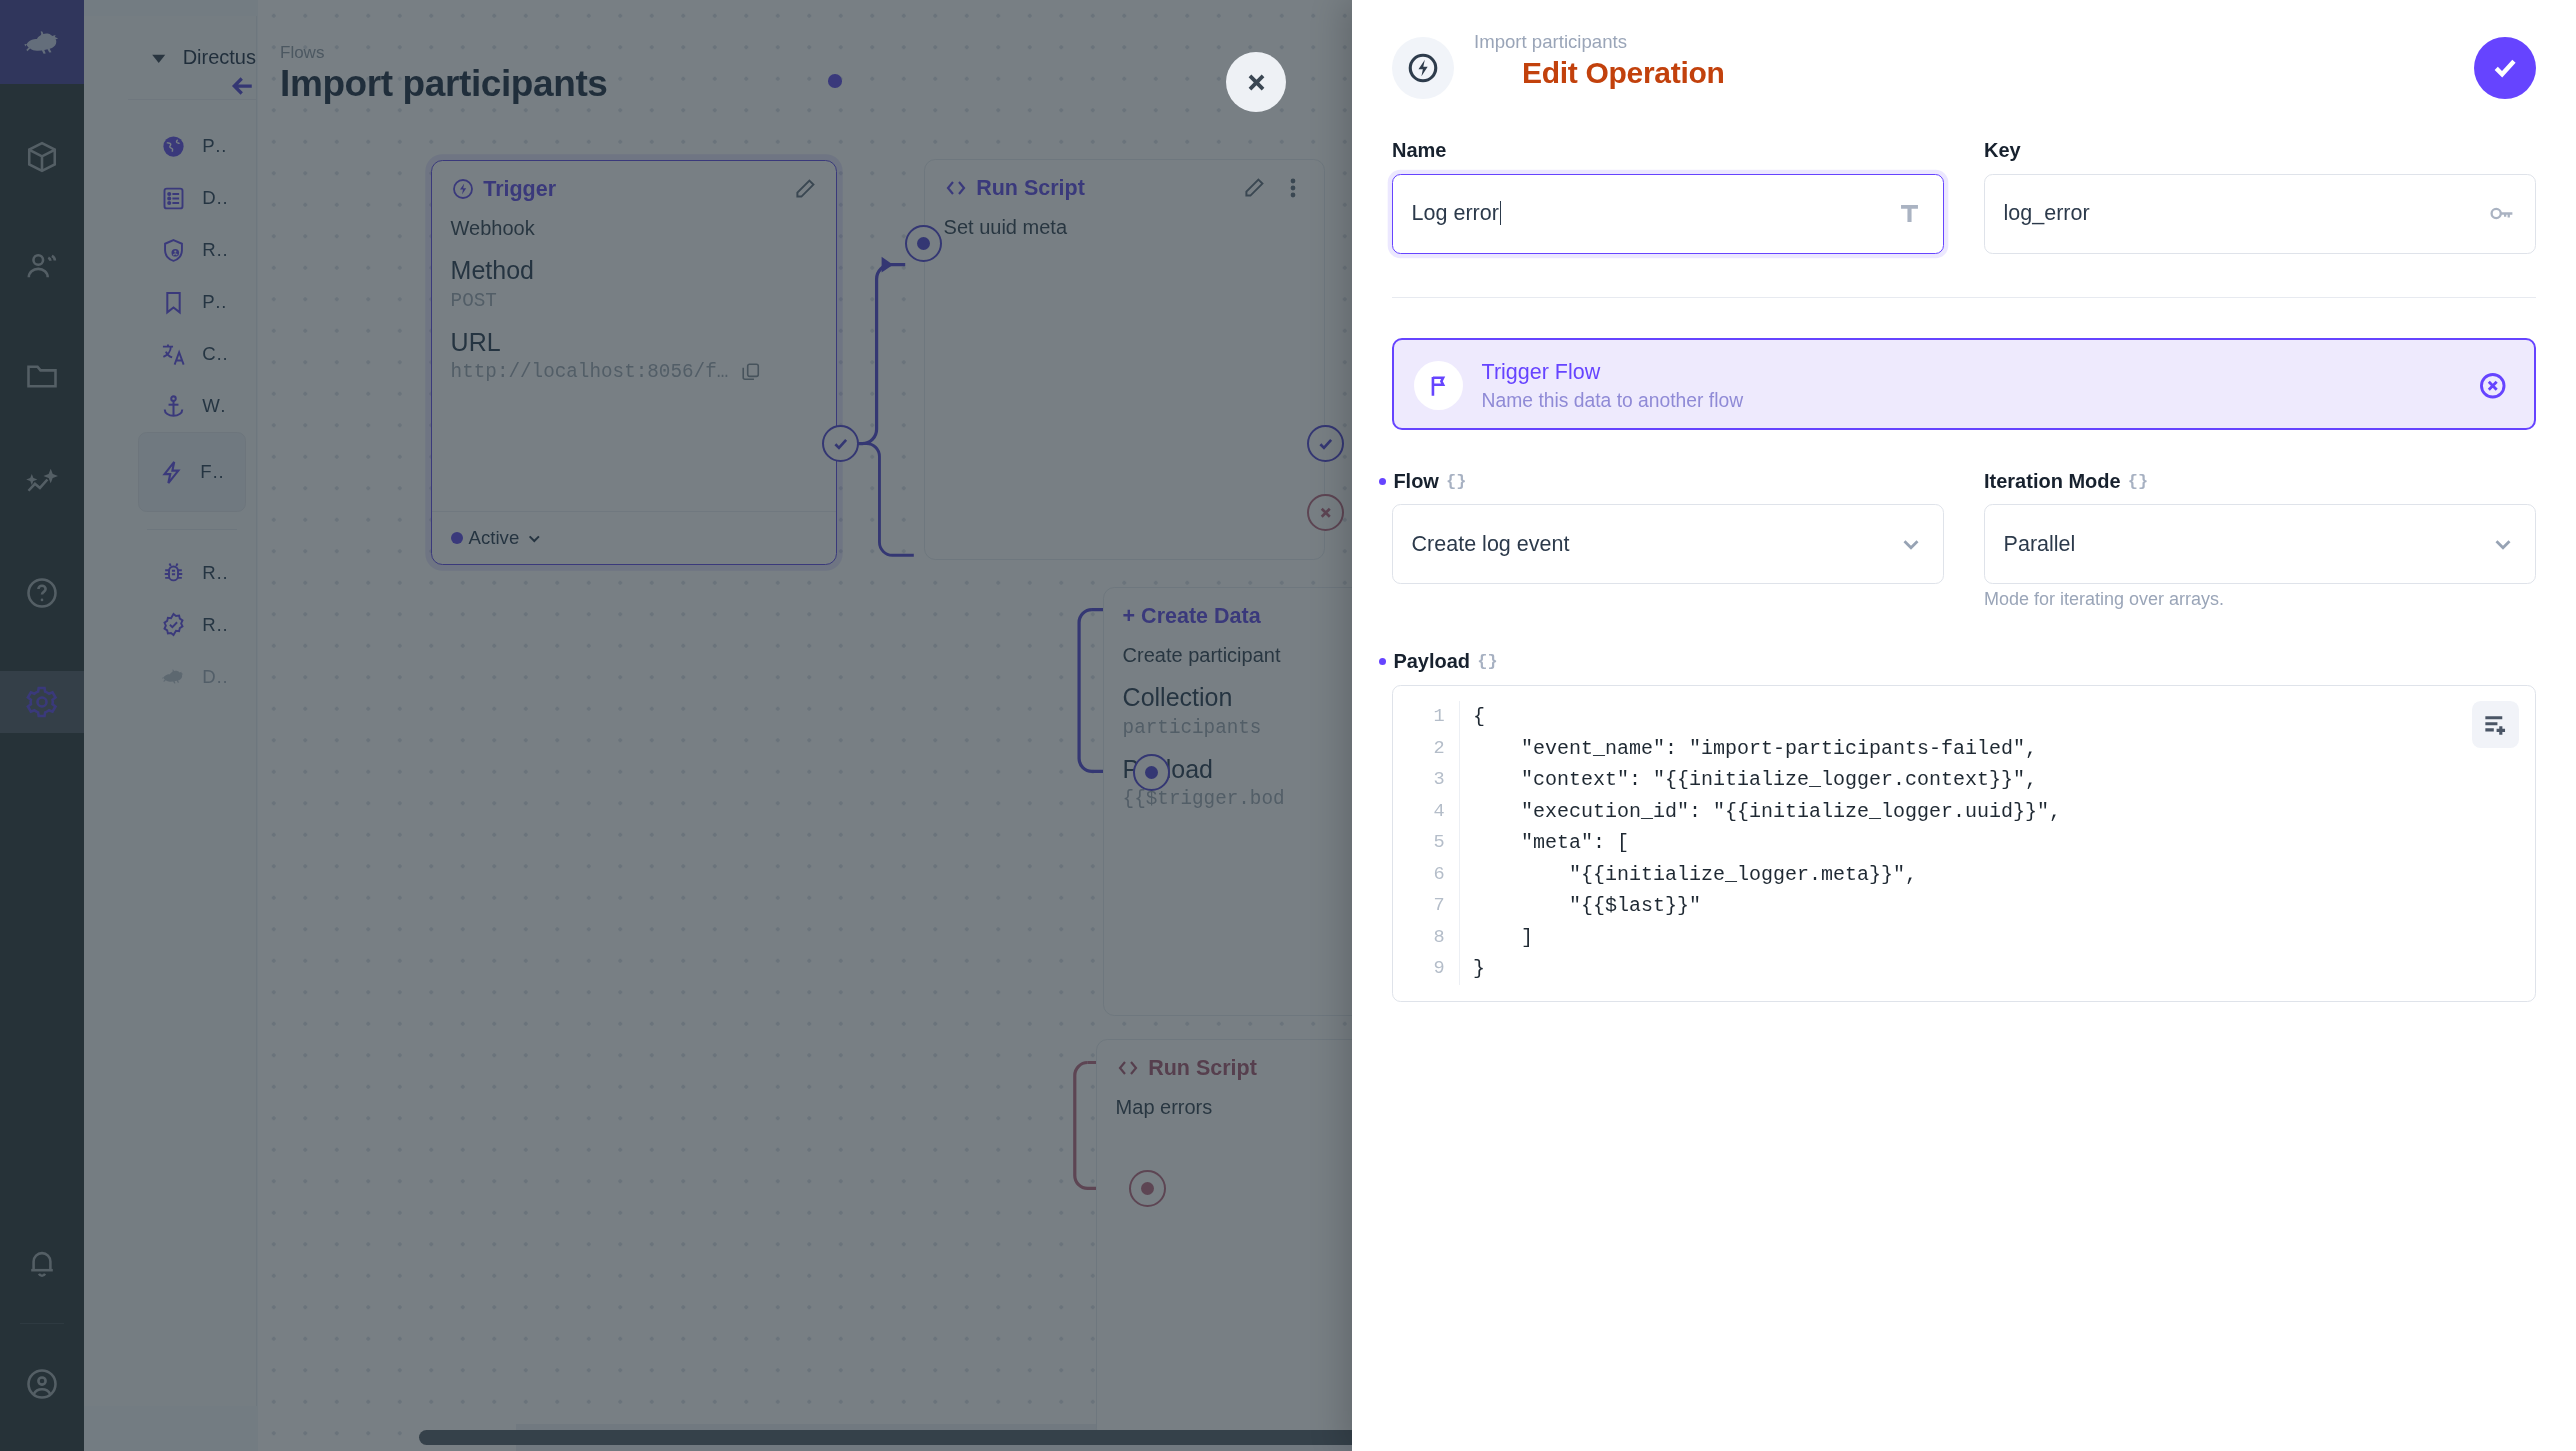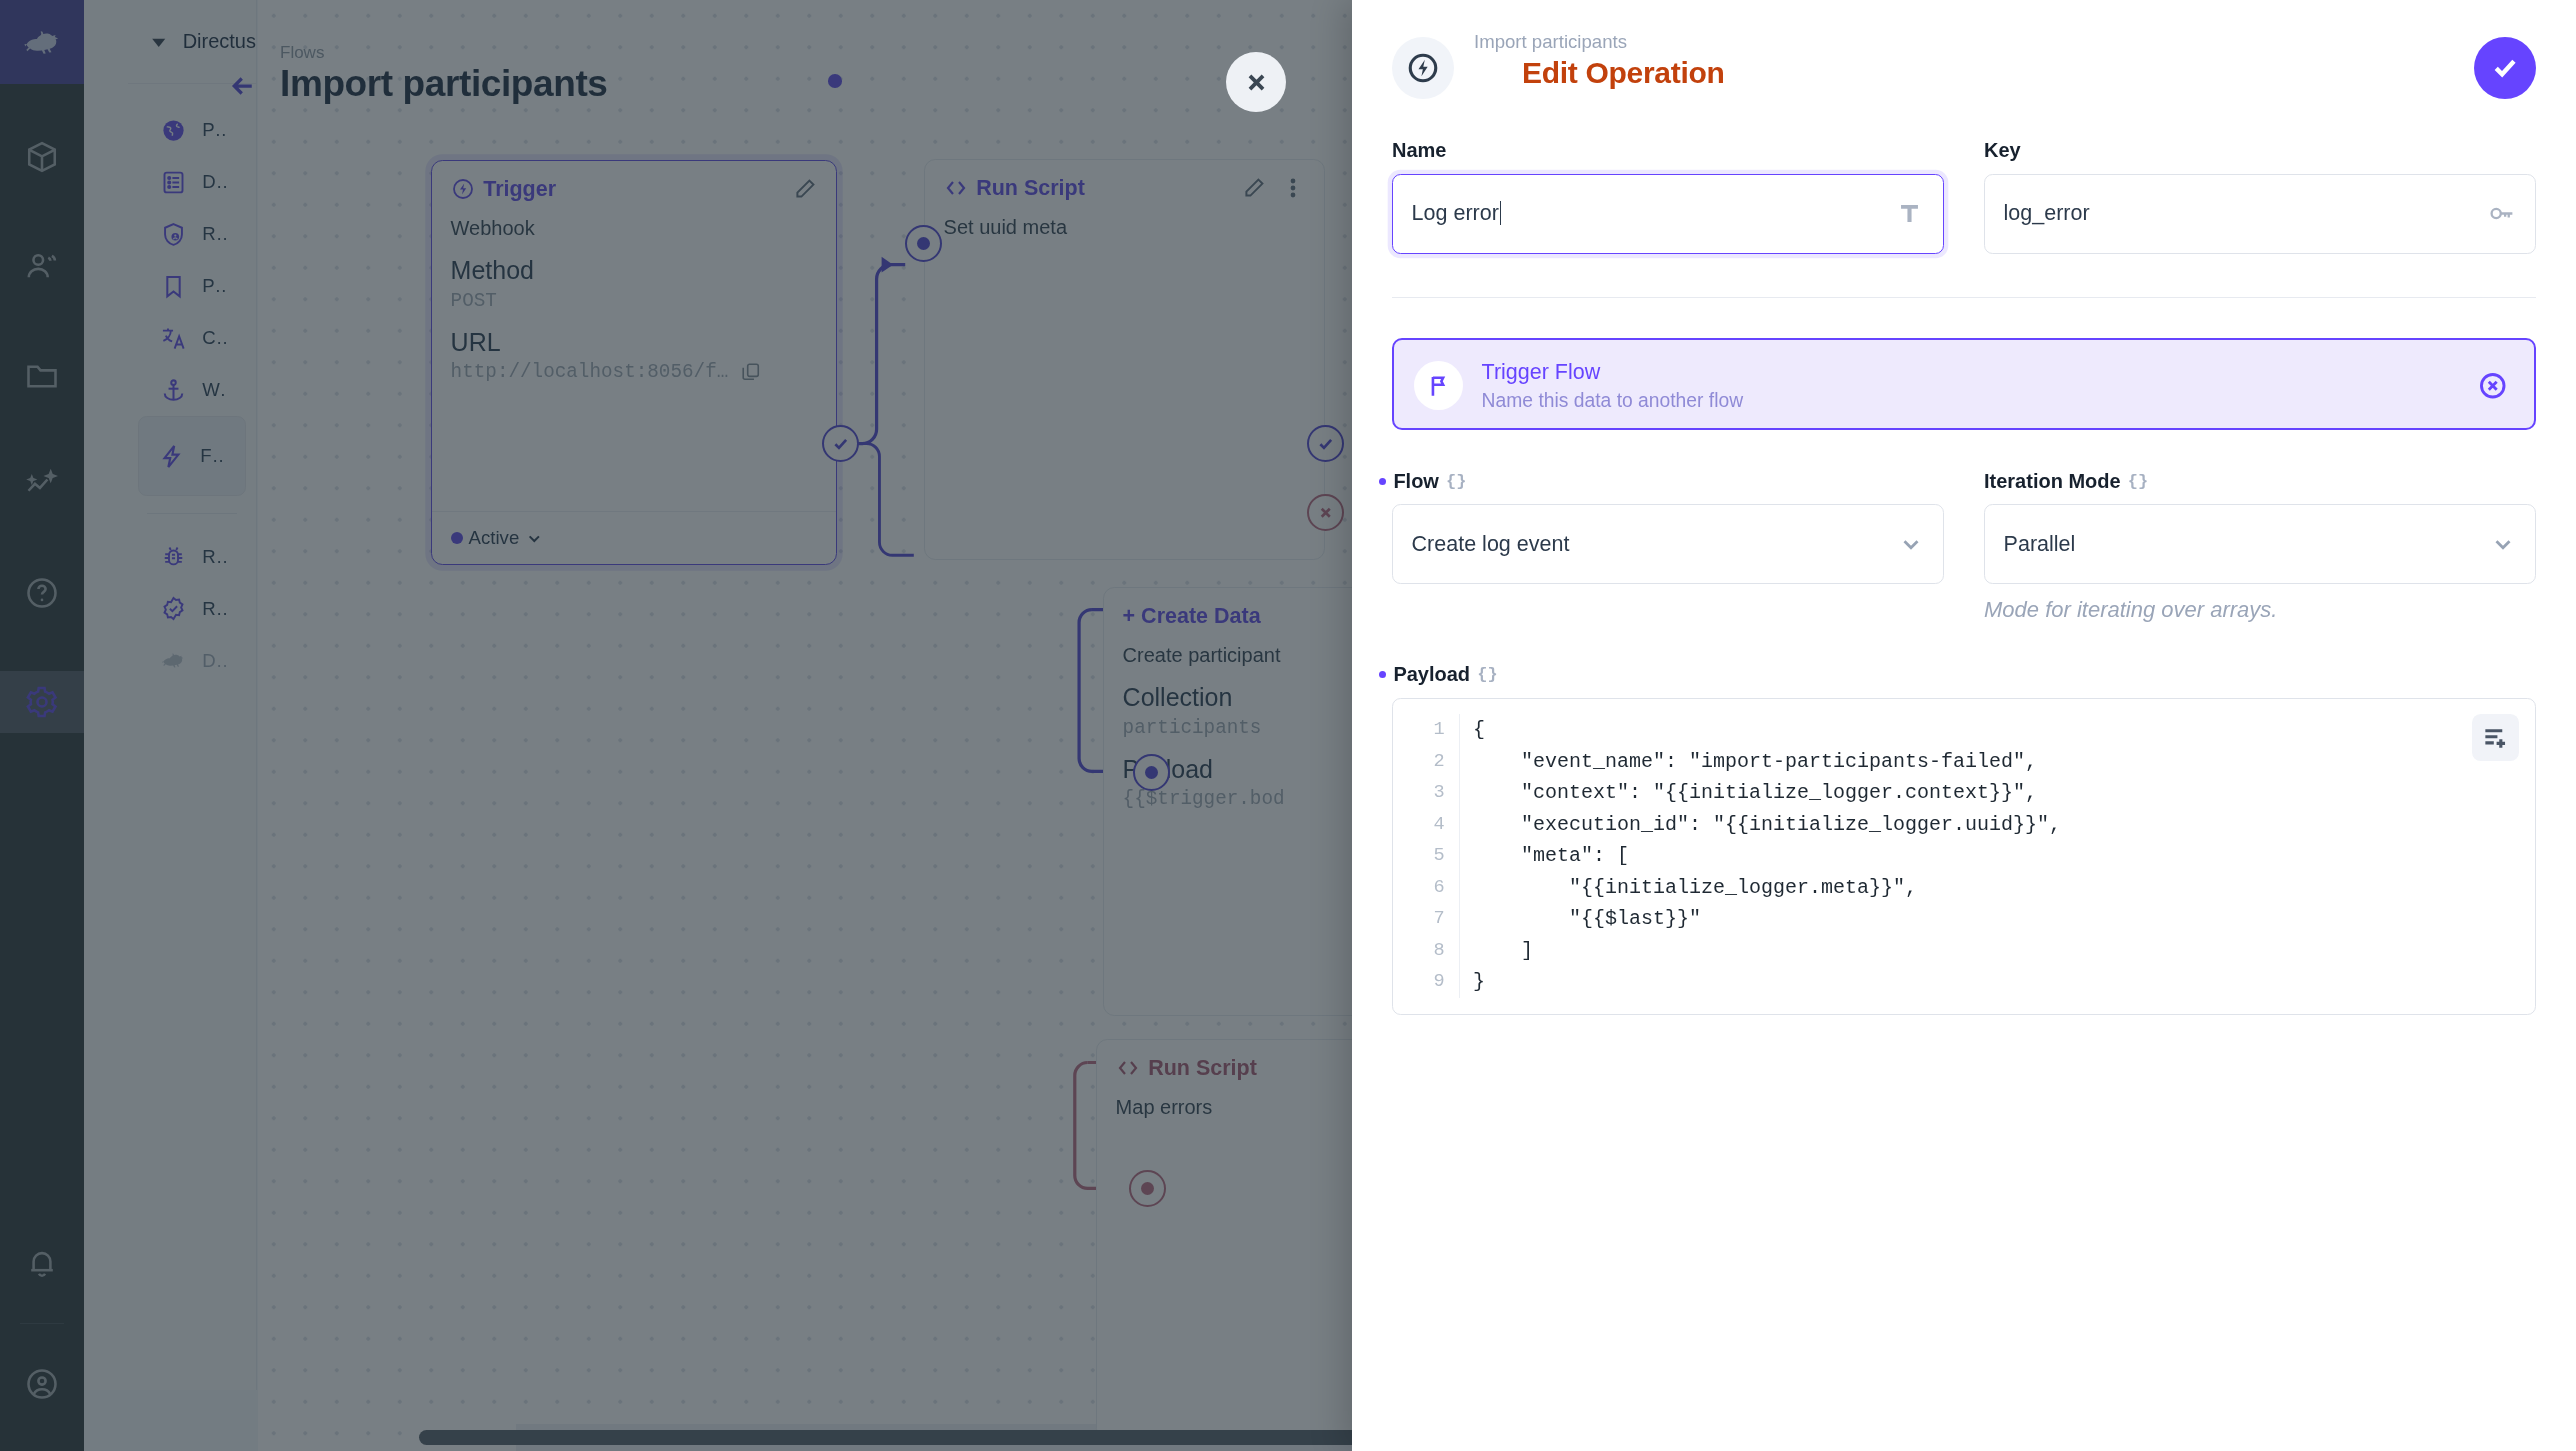--- a/index.html
+++ b/index.html
@@ -30,21 +30,21 @@
   }
   .rail-btn svg { width: 36px; height: 36px; stroke: #9fa8ae; fill: none; stroke-width: 1.7; }
   .rail-btn.active { background: #4a5562; }
   .rail-btn.active svg { stroke: #5a46e8; }
   .rail-spacer { flex: 1 1 auto; }
   .rail-bottom { display: flex; flex-direction: column; align-items: center; width: 84px; padding-bottom: 36px; }
   .rail-sep { width: 44px; height: 1.4px; background: #3b4750; margin: 29px 0; }
 
   
   .modnav {
-    position: absolute; left: 84px; top: 0; width: 173px; height: 1390px;
+    position: absolute; left: 84px; top: 16px; width: 173px; height: 1390px;
     background: #f4f6fa; border-right: 0.7px solid #e2e6ee; padding-left: 44px;
   }
   .modnav-head {
     height: 84px; display: flex; align-items: center; gap: 15.7px; padding: 0 0 0 21.5px;
     border-bottom: 0.7px solid #e4e8ef;
   }
   .modnav-head .dw { width: 26px; height: 26px; }
   .modnav-title { font-size: 20px; color: #172940; font-weight: 400; }
   .modnav-list { padding-top: 20px; }
   .modnav-item {
@@ -189,21 +189,21 @@
   .banner-x { margin-left: auto; width: 31.5px; height: 31.5px; }
   .banner-x svg { width: 31.5px; height: 31.5px; stroke: #6644ff; fill: none; stroke-width: 2.2; }
 
   .sel {
     height: 80px; border: 1.4px solid #dfe3ea; border-radius: 8.6px; background: #fff;
     display: flex; align-items: center; padding: 0 18.6px;
   }
   .sel .txt { font-size: 21.5px; color: #2c3a4b; flex: 1 1 auto; }
   .sel .chev { width: 26px; height: 26px; }
   .sel .chev svg { width: 26px; height: 26px; stroke: #97a3b4; fill: none; stroke-width: 2.6; }
-  .hint { font-size: 22px; color: #9aa5b8; font-style: italic; margin-top: 13px; }
+  .hint { font-size: 18px; color: #9aa5b8; margin-top: 5px; }
 
   .editor {
     border: 1.4px solid #dfe3ea; border-radius: 8.6px; background: #fff; position: relative;
     padding: 15.7px 0 15.7px 0; overflow: hidden;
   }
   .ed-row { display: flex; align-items: flex-start; height: 31.5px; }
   .ed-num {
     width: 66px; flex: 0 0 66px; text-align: right; padding-right: 14.3px;
     font-family: "Liberation Mono", monospace; font-size: 18.6px; color: #b4bdc9; line-height: 31.5px;
   }

